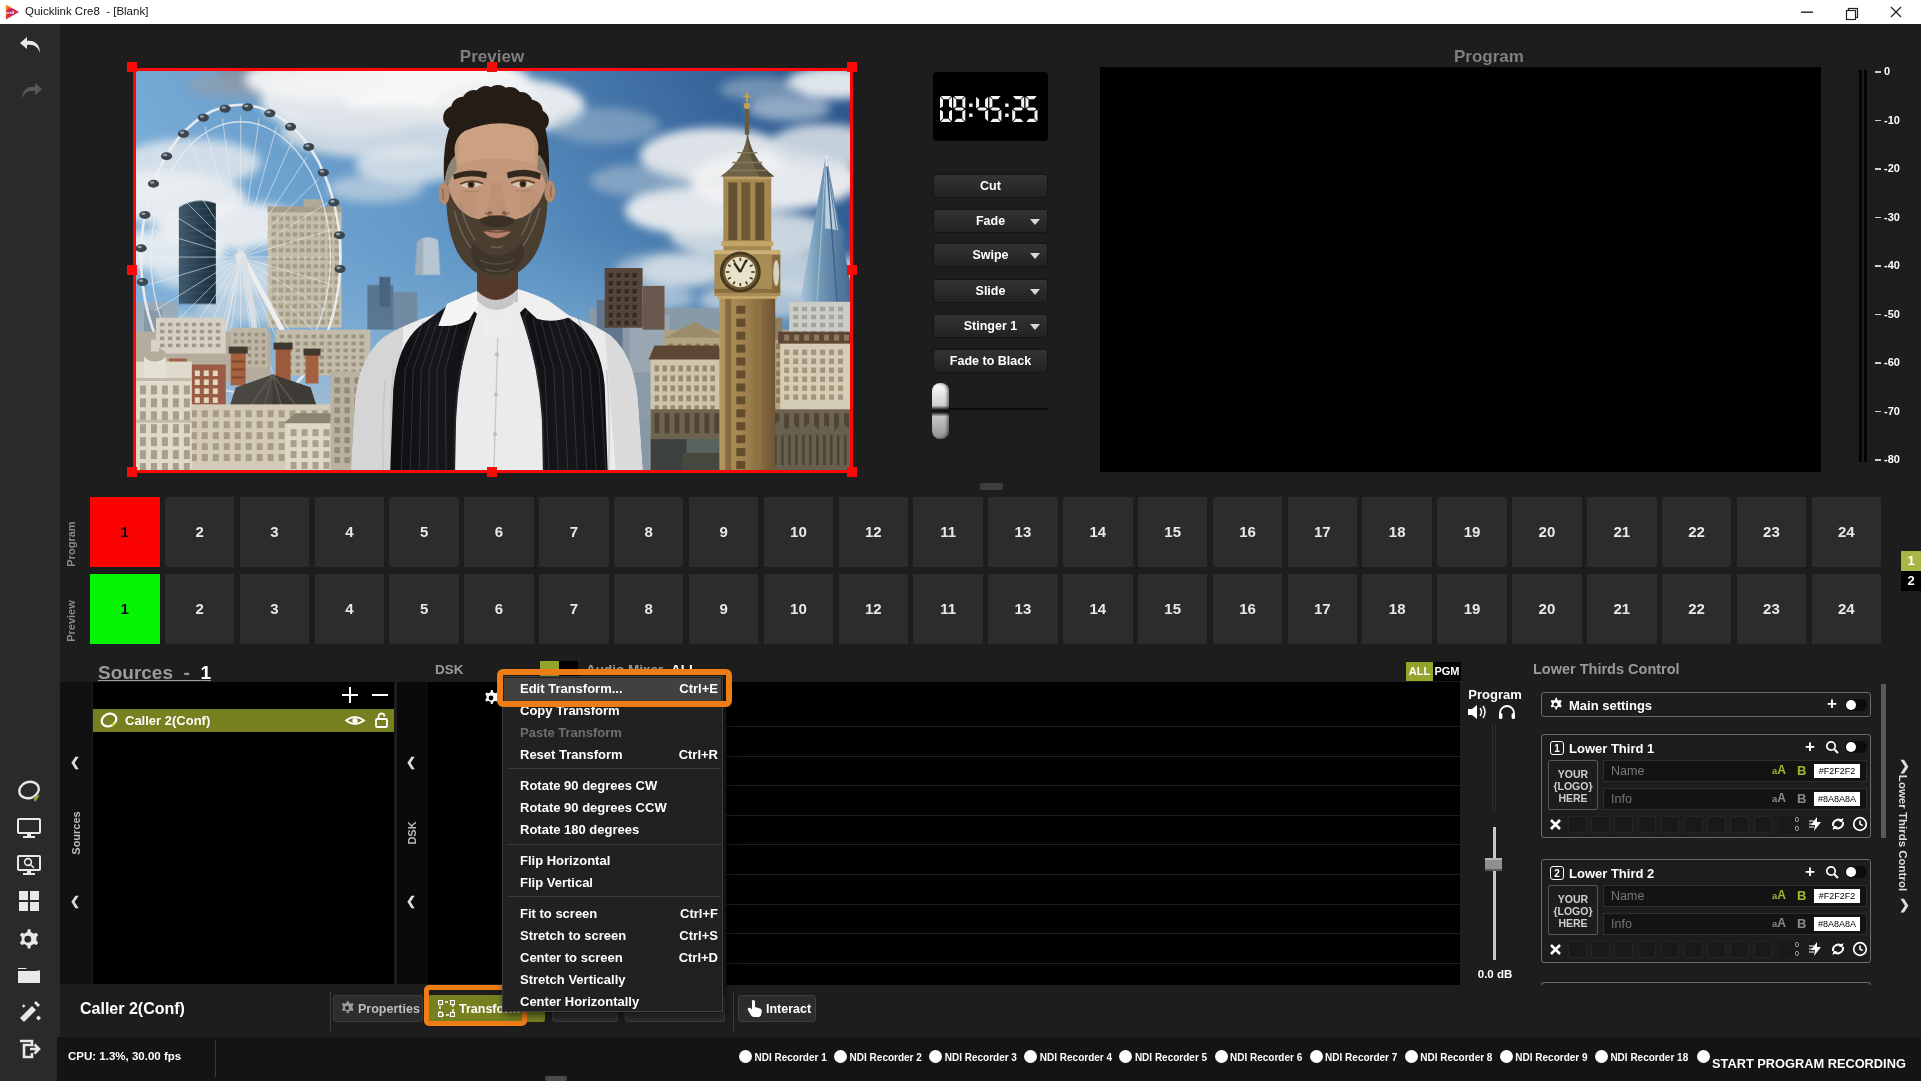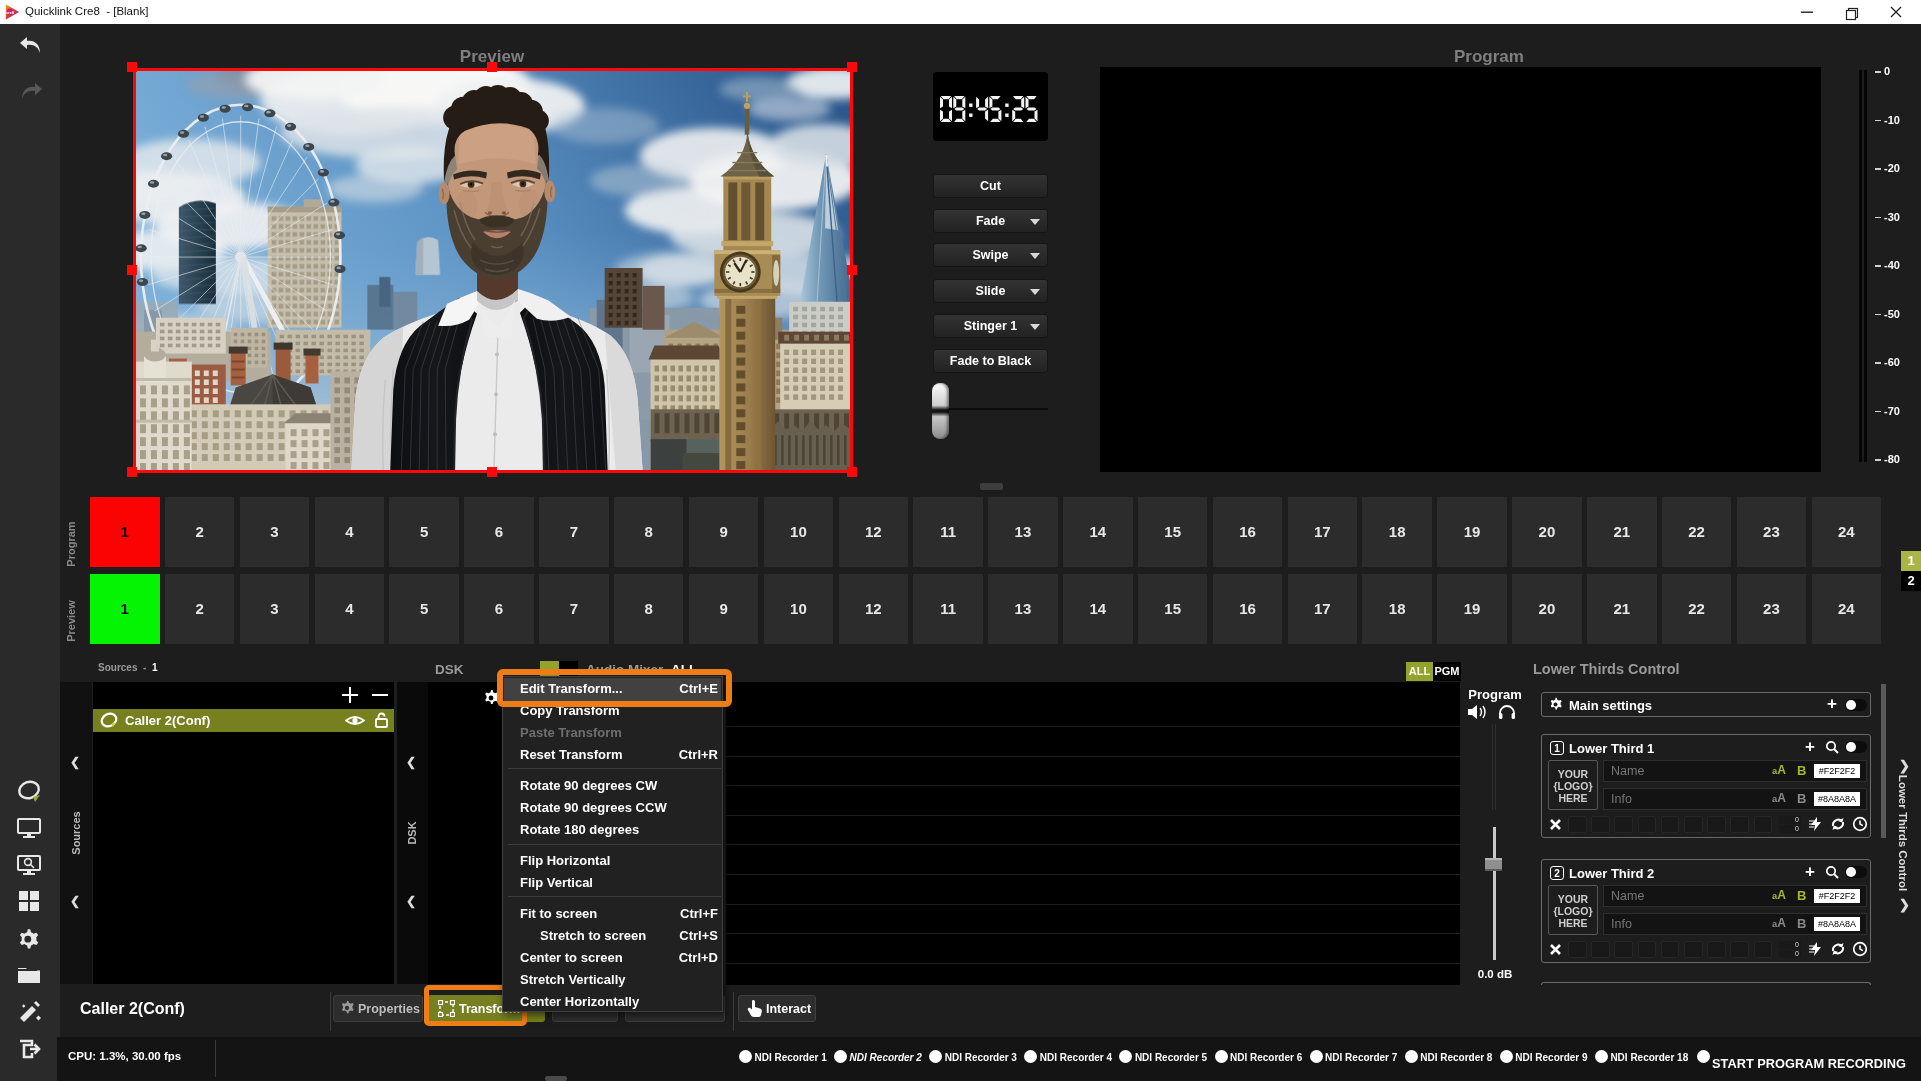--- a/index.html
+++ b/index.html
@@ -1361,21 +1361,21 @@
     <div class="abs" style="left:1512.1499999999999px;top:574px;width:69.5px;height:70px;background:#2c2c2c;color:#e8e8e8;font-weight:bold;font-size:15px;text-align:center;line-height:70px;">20</div>
     <div class="abs" style="left:1587px;top:574px;width:69.5px;height:70px;background:#2c2c2c;color:#e8e8e8;font-weight:bold;font-size:15px;text-align:center;line-height:70px;">21</div>
     <div class="abs" style="left:1661.85px;top:574px;width:69.5px;height:70px;background:#2c2c2c;color:#e8e8e8;font-weight:bold;font-size:15px;text-align:center;line-height:70px;">22</div>
     <div class="abs" style="left:1736.6999999999998px;top:574px;width:69.5px;height:70px;background:#2c2c2c;color:#e8e8e8;font-weight:bold;font-size:15px;text-align:center;line-height:70px;">23</div>
     <div class="abs" style="left:1811.55px;top:574px;width:69.5px;height:70px;background:#2c2c2c;color:#e8e8e8;font-weight:bold;font-size:15px;text-align:center;line-height:70px;">24</div>
   </div>
 <div class="abs" style="left:1901px;top:551px;width:20px;height:20px;background:#a9b544;color:#fff;font-weight:bold;font-size:13px;text-align:center;line-height:20px;">1</div>
 <div class="abs" style="left:1901px;top:571px;width:20px;height:20px;background:#000;color:#fff;font-weight:bold;font-size:13px;text-align:center;line-height:20px;">2</div>
 
 <div id="lowersec">
-    <div class="abs b" style="left:98px;top:662px;font-size:10px;color:#9a9a9a;">Sources&nbsp;&nbsp;-&nbsp;&nbsp;<span style="color:#fff;">1</span></div>
+    <div class="abs b" style="left:98px;top:662px;font-size:19px;color:#9a9a9a;text-decoration:underline;">Sources&nbsp;&nbsp;-&nbsp;&nbsp;<span style="color:#fff;">1</span></div>
     <div class="abs b" style="left:435px;top:662px;font-size:13.5px;color:#9a9a9a;">DSK</div>
     <div class="abs" style="left:540px;top:661px;width:19px;height:15px;background:#94a32c;"></div>
     <div class="abs" style="left:559px;top:661px;width:19px;height:15px;background:#000;"></div>
     <div class="abs b" style="left:586px;top:662px;font-size:13.5px;color:#9a9a9a;">Audio Mixer</div>
     <div class="abs b" style="left:671px;top:662px;font-size:13.5px;color:#fff;">ALL</div>
     <div class="abs" style="left:60px;top:682px;width:32px;height:302px;background:#111;"></div>
     <div class="abs b" style="left:70px;top:755px;font-size:12px;color:#ddd;transform:rotate(0deg);">❮</div>
     <div class="abs b" style="left:70px;top:894px;font-size:12px;color:#ddd;">❮</div>
     <div class="abs b" style="left:76px;top:833px;font-size:11px;color:#bbb;transform:translate(-50%,-50%) rotate(-90deg);">Sources</div>
     <div class="abs" style="left:93px;top:682px;width:301px;height:302px;background:#000;"></div>
@@ -1580,21 +1580,21 @@
   </div>
 
 <div id="statusbar">
     <div class="abs" style="left:57px;top:1037px;width:1864px;height:44px;background:#141414;"></div>
     <div class="abs b" style="left:68px;top:1050px;font-size:11.5px;color:#fff;">CPU: 1.3%, 30.00 fps</div>
     <div class="abs" style="left:215px;top:1040px;width:1px;height:37px;background:#3a3a3a;"></div>
     <div class="abs" style="left:545px;top:1076px;width:22px;height:5px;background:#4a4a4a;border-radius:2px;"></div>
     <div class="abs" style="left:739px;top:1050px;width:13px;height:13px;border-radius:50%;background:#fff;"></div>
     <div class="abs b" style="left:754.5px;top:1051.5px;font-size:10px;color:#fff;">NDI Recorder 1</div>
     <div class="abs" style="left:834.1px;top:1050px;width:13px;height:13px;border-radius:50%;background:#fff;"></div>
-    <div class="abs b" style="left:849.6px;top:1051.5px;font-size:10px;color:#fff;font-style:italic;">NDI Recorder 2</div>
+    <div class="abs b" style="left:849.6px;top:1051.5px;font-size:10px;color:#fff;">NDI Recorder 2</div>
     <div class="abs" style="left:929.2px;top:1050px;width:13px;height:13px;border-radius:50%;background:#fff;"></div>
     <div class="abs b" style="left:944.7px;top:1051.5px;font-size:10px;color:#fff;">NDI Recorder 3</div>
     <div class="abs" style="left:1024.3px;top:1050px;width:13px;height:13px;border-radius:50%;background:#fff;"></div>
     <div class="abs b" style="left:1039.8px;top:1051.5px;font-size:10px;color:#fff;">NDI Recorder 4</div>
     <div class="abs" style="left:1119.4px;top:1050px;width:13px;height:13px;border-radius:50%;background:#fff;"></div>
     <div class="abs b" style="left:1134.9px;top:1051.5px;font-size:10px;color:#fff;">NDI Recorder 5</div>
     <div class="abs" style="left:1214.5px;top:1050px;width:13px;height:13px;border-radius:50%;background:#fff;"></div>
     <div class="abs b" style="left:1230px;top:1051.5px;font-size:10px;color:#fff;">NDI Recorder 6</div>
     <div class="abs" style="left:1309.6px;top:1050px;width:13px;height:13px;border-radius:50%;background:#fff;"></div>
     <div class="abs b" style="left:1325.1px;top:1051.5px;font-size:10px;color:#fff;">NDI Recorder 7</div>
@@ -1621,20 +1621,20 @@
     <div class="abs" style="left:508px;top:767.5px;width:213px;height:1px;background:#3c3c3c;"></div>
     <div class="abs b" style="left:520px;top:778px;font-size:13px;color:#fff;">Rotate 90 degrees CW</div>
     <div class="abs b" style="left:520px;top:800px;font-size:13px;color:#fff;">Rotate 90 degrees CCW</div>
     <div class="abs b" style="left:520px;top:822px;font-size:13px;color:#fff;">Rotate 180 degrees</div>
     <div class="abs" style="left:508px;top:844px;width:213px;height:1px;background:#3c3c3c;"></div>
     <div class="abs b" style="left:520px;top:853px;font-size:13px;color:#fff;">Flip Horizontal</div>
     <div class="abs b" style="left:520px;top:875px;font-size:13px;color:#fff;">Flip Vertical</div>
     <div class="abs" style="left:508px;top:895.5px;width:213px;height:1px;background:#3c3c3c;"></div>
     <div class="abs b" style="left:520px;top:906px;font-size:13px;color:#fff;">Fit to screen</div>
     <div class="abs b" style="left:640px;top:906px;width:78px;text-align:right;font-size:13px;color:#fff;">Ctrl+F</div>
-    <div class="abs b" style="left:520px;top:928px;font-size:13px;color:#fff;margin-left:20px;">Stretch to screen</div>
+    <div class="abs b" style="left:520px;top:928px;font-size:13px;color:#fff;">Stretch to screen</div>
     <div class="abs b" style="left:640px;top:928px;width:78px;text-align:right;font-size:13px;color:#fff;">Ctrl+S</div>
     <div class="abs b" style="left:520px;top:950px;font-size:13px;color:#fff;">Center to screen</div>
     <div class="abs b" style="left:640px;top:950px;width:78px;text-align:right;font-size:13px;color:#fff;">Ctrl+D</div>
     <div class="abs b" style="left:520px;top:972px;font-size:13px;color:#fff;">Stretch Vertically</div>
     <div class="abs b" style="left:520px;top:994px;font-size:13px;color:#fff;">Center Horizontally</div>
     <div class="abs" style="left:497px;top:669px;width:235px;height:38px;border:6px solid #ee7d17;border-radius:6px;"></div>
   </div>
 
 </body></html>

